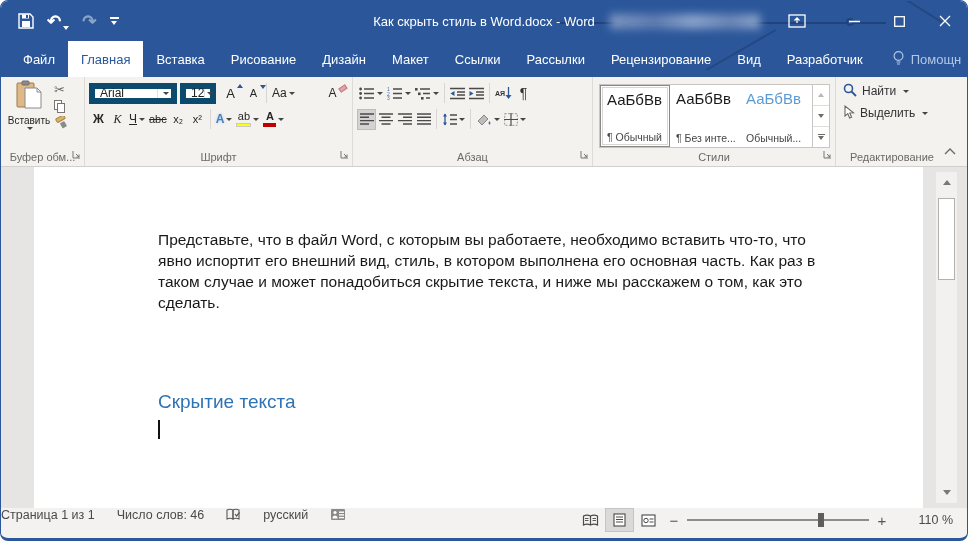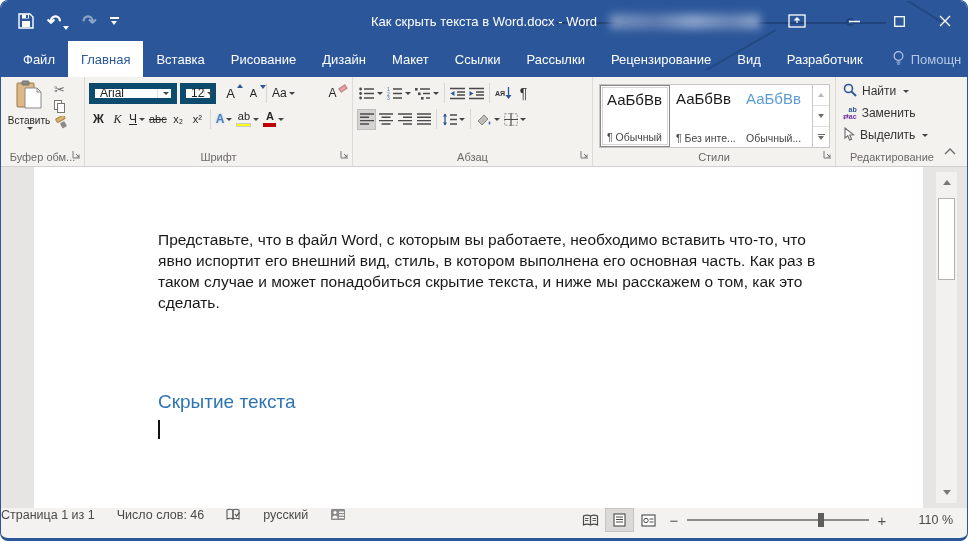--- a/index.html
+++ b/index.html
@@ -128,21 +128,21 @@
 </head>
 <body>
 
 <div class="window">
 
   <div class="titlebar">
     <i class="deco h1"></i>
     <i class="deco n1"></i>
     <i class="deco n2"></i>
     <i class="deco d1"></i>
-    <div class="title-text">Как скрыть текста в Word.docx - Word</div>
+    <div class="title-text">Как скрыть стиль в Word.docx - Word</div>
     <div class="qat">
       <span class="ico">
         <svg width="16" height="16" viewBox="0 0 16 16">
             <path d="M1 1 h11 l3 3 v11 h-14 z" fill="none" stroke="#fff" stroke-width="1.4"></path>
             <rect x="4" y="8" width="8" height="6" fill="#fff"></rect>
             <rect x="4" y="1.5" width="7" height="4" fill="#fff"></rect>
             <rect x="8" y="2" width="2" height="3" fill="#2b579a"></rect>
           </svg>
       </span>
       <span class="undo-wrap">
@@ -536,27 +536,20 @@
       <div class="grp-body">
         <div class="edit-row">
           <span>
             <svg width="14" height="14" viewBox="0 0 14 14">
                 <circle cx="5.5" cy="5.5" r="4" fill="none" stroke="#2b579a" stroke-width="1.6"></circle>
                 <line x1="8.5" y1="8.5" x2="13" y2="13" stroke="#2b579a" stroke-width="1.8"></line>
               </svg>
           </span>
           <span>Найти</span>
           <span class="caret-s"></span>
-        </div>
-        <div class="edit-row">
-          <span class="replace-ico">
-            <span class="r1">ab</span>
-              <span class="r2">⇄ac</span>
-          </span>
-          <span>Заменить</span>
         </div>
         <div class="edit-row">
           <span>
             <svg width="12" height="14" viewBox="0 0 12 14">
                 <path d="M2 1 L2 11 L4.8 8.6 L6.6 13 L8.6 12.2 L6.8 8 L10.5 7.8 z" fill="#fff" stroke="#6a6a6a" stroke-width="1.1"></path>
               </svg>
           </span>
           <span>Выделить</span>
           <span class="caret-s"></span>
         </div>

